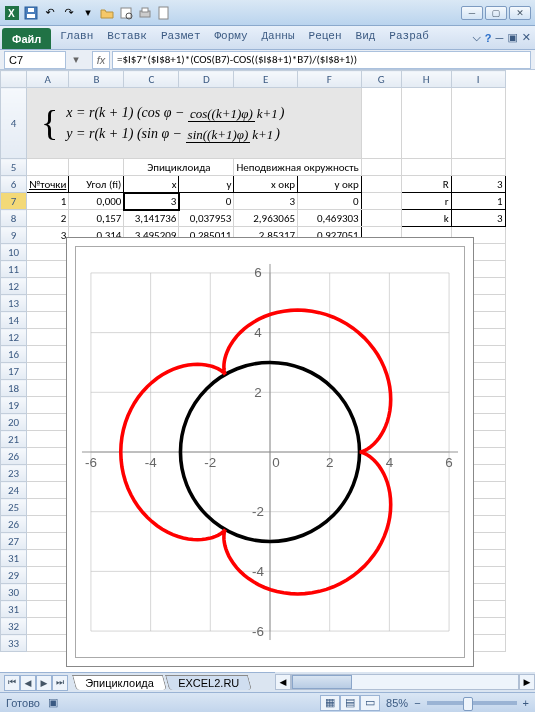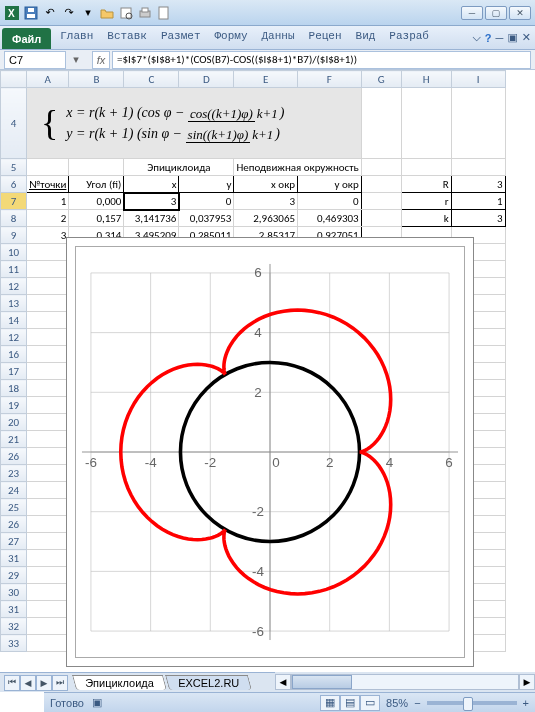--- a/index.html
+++ b/index.html
@@ -34,21 +34,21 @@
   .merged-header { text-align:center !important; font-weight:normal;}
   .chart-overlay { position: absolute; left: 66px; top: 167px; width: 408px; height: 430px; background: #fff; border: 1px solid #888; }
   .chart-inner { position:absolute; left:8px; top:8px; right:8px; bottom:8px; border: 0.5px solid #aaa;}
   .chart-inner svg { width:100%; height:100%;}
   .tabs-bar { position: absolute; bottom: 20px; left: 0; right: 0; height: 20px; background: #dbe5f1; display: flex; align-items: center; font-size: 11px; border-top:1px solid #9ab3d4;}
   .tabs-bar .nav { display:flex; gap:0; margin:0 4px;}
   .tabs-bar .nav span{width:16px;height:16px;border:1px solid #9ab3d4;background:#eef4fb;display:flex;align-items:center;justify-content:center;font-size:9px;color:#456;}
   .sheet-tab { background: #fff; border: 1px solid #8a8a8a; border-bottom:none; padding: 1px 10px; margin-left:2px; border-radius:0 0 4px 4px; transform:skewX(15deg);}
   .sheet-tab span{display:inline-block;transform:skewX(-15deg);}
   .sheet-tab.inactive { background: #d0def0;}
-  .statusbar { position: absolute; bottom: 0; left: 0; right: 0; height: 20px; background: linear-gradient(#dae6f4,#c2d5ec); display: flex; align-items: center; padding: 0 6px; font-size: 11px; color: #3b5a82; border-top:1px solid #9ab3d4;margin-left:44px;}
+  .statusbar { position: absolute; bottom: 0; left: 0; right: 0; height: 20px; background: linear-gradient(#dae6f4,#c2d5ec); display: flex; align-items: center; padding: 0 6px; font-size: 11px; color: #3b5a82; border-top:1px solid #9ab3d4;}
   .statusbar .sp{flex:1;}
   .zoom-slider{width:90px;height:4px;background:#9ab3d4;position:relative;margin:0 6px;}
   .zoom-slider::after{content:'';position:absolute;left:40%;top:-4px;width:8px;height:12px;background:#eef4fb;border:1px solid #7d9bc1;border-radius:2px;}
   .viewbtns{display:flex;gap:0;}
   .viewbtns div{width:20px;height:16px;border:1px solid #9ab3d4;background:#eef4fb;display:flex;align-items:center;justify-content:center;}
   .frac{display:inline-block;text-align:right;vertical-align:middle;font-size:13px;line-height:1;}
   .frac .n{border-bottom:1px solid #000;padding:0 2px;}
   .frac .d{padding:0 2px;}
   .hscroll{position:absolute;bottom:20px;right:0;width:260px;height:20px;background:#dbe5f1;display:flex;align-items:center;}
   .hscroll .track{flex:1;height:16px;background:#eef4fb;border:1px solid #b0bfd4;margin:0 16px;position:relative;}

